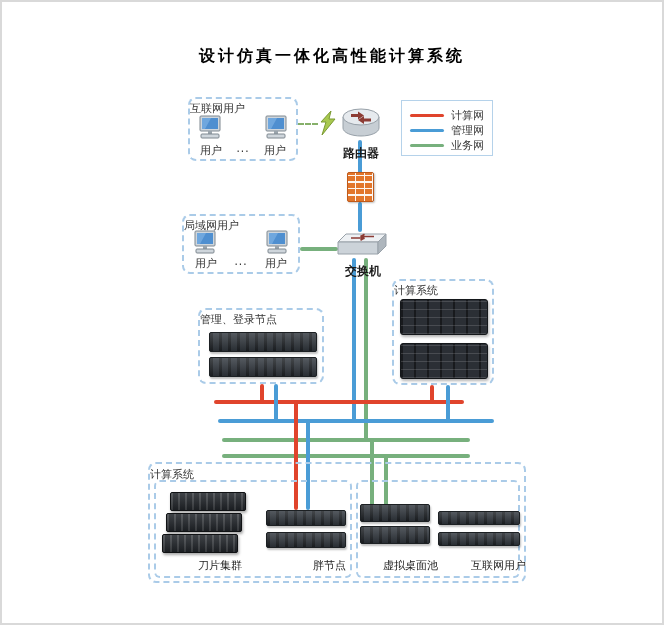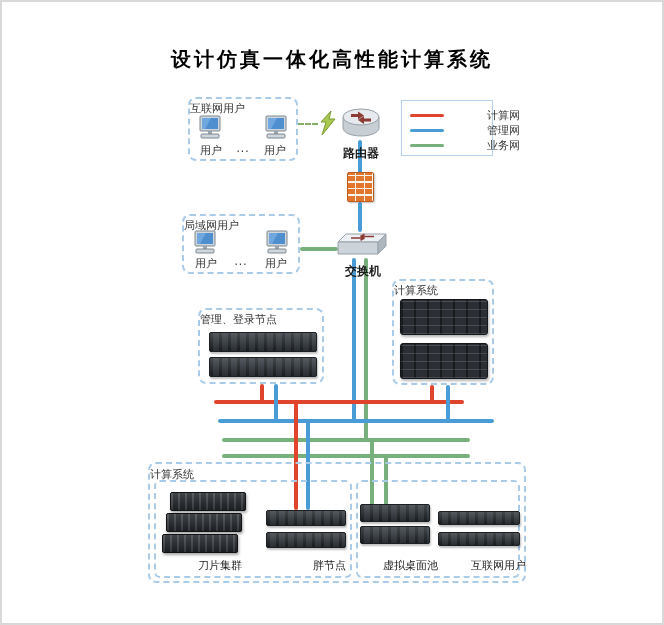--- a/index.html
+++ b/index.html
@@ -11,32 +11,32 @@
   .canvas {
     position:relative;
     width:664px; height:625px;
     background:#ffffff;
     border:2px solid #d9d9d9;
     overflow:hidden;
   }
   .title {
     position:absolute; left:0; right:0; top:44px;
     text-align:center;
-    font-size:20px; font-weight:bold; letter-spacing:3px;
+    font-size:16px; font-weight:bold; letter-spacing:3px;
     color:#000;
   }
   
   .legend {
     position:absolute; left:399px; top:98px;
     width:92px; height:56px;
     border:1px solid #b5d2ea; background:#fff;
     padding:7px 8px;
     display:flex; flex-direction:column; justify-content:space-between;
   }
-  .legend-row { display:flex; align-items:center;gap:36px; }
+  .legend-row { display:flex; align-items:center; }
   .legend-swatch { width:34px; height:3px; border-radius:2px; flex:0 0 auto; }
   .legend-label { font-size:11px; color:#3a3a3a; margin-left:7px; white-space:nowrap; }
 
   
   .dashed-box {
     position:absolute;
     border:2px dashed #aacbe8;
     border-radius:8px;
     background:transparent;
   }

